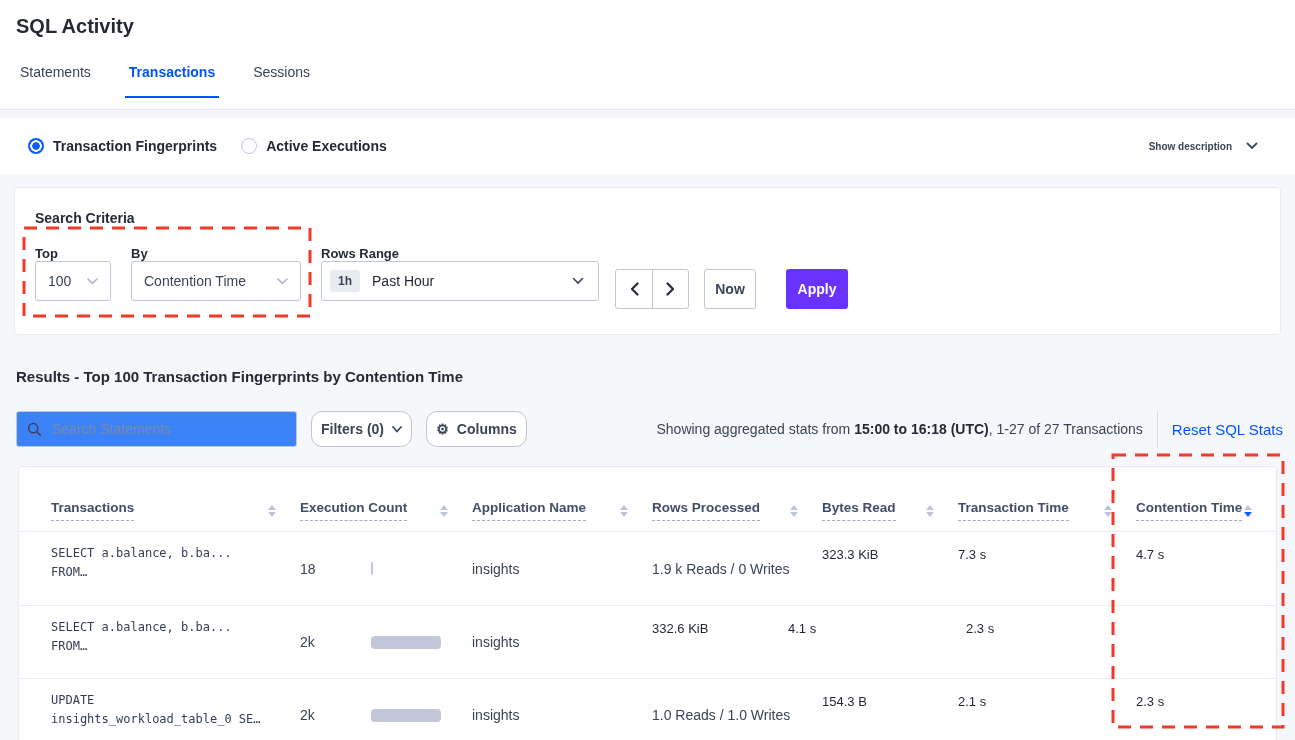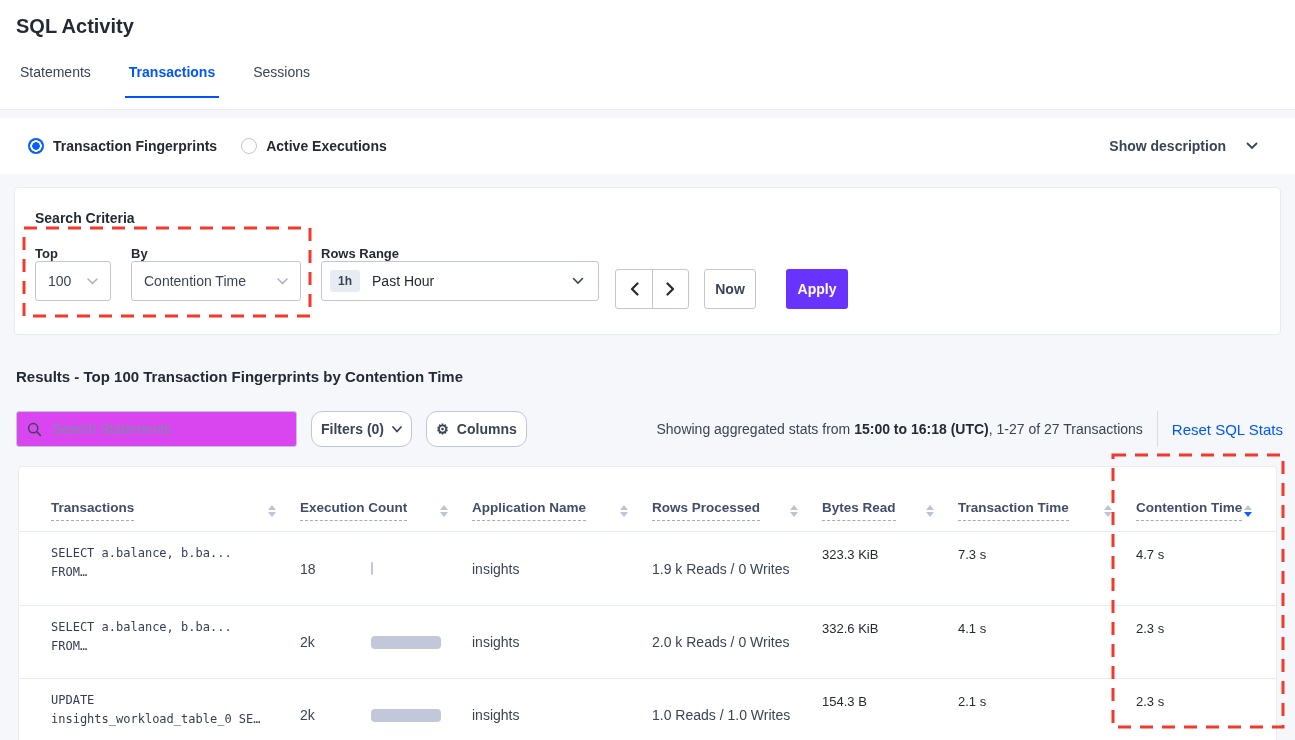--- a/index.html
+++ b/index.html
@@ -19,21 +19,21 @@
   .tab{font-size:14px;color:var(--text-mid);padding:0 4px 16px;cursor:pointer;position:relative;line-height:17px;}
   .tab.active{color:var(--blue);font-weight:700;}
   .tab.active::after{content:"";position:absolute;left:0;right:0;bottom:-1px;height:2px;background:var(--blue);}
 
   
   .radio-band{background:#fff;margin-top:8px;height:56px;display:flex;align-items:center;justify-content:space-between;padding:0 37px 0 28px;font-weight:bold;}
   .radio-options{display:flex;gap:24px;align-items:center;}
   .radio-opt{display:flex;align-items:center;gap:9px;font-size:14px;color:var(--text-dark);cursor:pointer;}
   .radio{width:16px;height:16px;border-radius:50%;border:1px solid var(--border-strong);background:#fff;flex:none;}
   .radio.selected{border:none;background:radial-gradient(circle, var(--bar-blue) 0 3.5px, #fff 4px 5.5px, var(--bar-blue) 6px);}
-  .show-desc{display:flex;align-items:center;gap:20px;font-size:14px;color:var(--text-mid);cursor:pointer;}
+  .show-desc{display:flex;align-items:center;gap:14px;font-size:10px;color:var(--text-mid);cursor:pointer;}
 
   
   .criteria-card{position:relative;margin:13px 14px 0;height:148px;background:#fff;border:1px solid var(--border);border-radius:4px;}
   .criteria-heading{position:absolute;left:20px;top:22px;font-size:14px;font-weight:700;}
   .fgroup{position:absolute;top:58px;}
   .fgroup .flabel{display:block;font-size:13px;font-weight:700;color:var(--text-dark);line-height:15px;}
   .selectbox{height:40px;border:1px solid var(--border-strong);border-radius:3px;background:#fff;display:flex;align-items:center;justify-content:space-between;padding:0 12px;font-size:14px;color:var(--text-mid);cursor:pointer;}
   .g-top{left:20px;} .g-top .selectbox{width:76px;}
   .g-by{left:116px;} .g-by .selectbox{width:170px;}
   .g-time{left:306px;} .g-time .selectbox{width:278px;padding:0 14px 0 8px;color:var(--text-dark);}
@@ -41,21 +41,21 @@
   .time-badge{background:var(--border);border-radius:3px;padding:4px 8px;font-size:12px;font-weight:700;color:var(--text-mid);}
   .arrow-group{position:absolute;left:600px;top:81px;display:flex;height:40px;border:1px solid var(--border-strong);border-radius:3px;background:#fff;overflow:hidden;}
   .arrow-btn{width:36px;display:flex;align-items:center;justify-content:center;cursor:pointer;}
   .arrow-btn + .arrow-btn{border-left:1px solid var(--border-strong);}
   .now-btn{position:absolute;left:689px;top:81px;width:52px;height:40px;border:1px solid var(--border-strong);border-radius:3px;background:#fff;font-size:14px;font-weight:600;color:var(--text-mid);display:flex;align-items:center;justify-content:center;cursor:pointer;}
   .apply-btn{position:absolute;left:771px;top:81px;width:62px;height:40px;border:none;border-radius:3px;background:var(--purple);color:#fff;font-size:14px;font-weight:700;display:flex;align-items:center;justify-content:center;cursor:pointer;}
 
   
   .results-heading{margin:33px 16px 0;font-size:15px;font-weight:700;line-height:18px;}
   .toolbar{margin:25px 12px 0 16px;display:flex;align-items:center;height:36px;}
-  .search-box{width:281px;height:36px;border:1px solid var(--border-strong);border-radius:3px;background:#d946ef;display:flex;align-items:center;padding:15px 10px;gap:8px;}
+  .search-box{width:281px;height:36px;border:1px solid var(--border-strong);border-radius:3px;background:#3b82f6;display:flex;align-items:center;padding:15px 10px;gap:8px;}
   .search-box input{border:none;outline:none;flex:1;font-size:14px;font-family:"Liberation Sans",sans-serif;color:var(--text-dark);background:transparent;}
   .search-box input::placeholder{color:var(--muted);}
   .tb-btn{height:36px;border:1px solid var(--border-strong);border-radius:11px;background:#fff;display:flex;align-items:center;justify-content:center;gap:8px;font-size:14px;font-weight:600;color:var(--text-mid);cursor:pointer;}
   .filters-btn{width:101px;margin-left:14px;}
   .columns-btn{width:101px;margin-left:14px;}
   .gear-glyph{font-size:14px;line-height:1;color:var(--text-mid);}
   .tb-spacer{flex:1;}
   .stats-text{font-size:14px;color:var(--text-mid);white-space:nowrap;}
   .stats-text b{color:var(--text-dark);font-weight:700;}
   .tb-divider{width:1px;height:36px;background:#D6DBE7;margin:0 14px;}
@@ -292,23 +292,20 @@
     </div>
     <div class="cell-center col2">
       <span class="num">2k</span>
       <span class="bar-track exec-track">
               <span class="bar-fill" style="width: 100%;"></span>
             </span>
     </div>
     <div class="cell-center col3">
       <span>insights</span>
     </div>
-    <div class="cell-center col4">
-      <span>2.0 k Reads / 0 Writes</span>
-    </div>
     <div class="cell-metric col5">
       <div class="metric-value">332.6 KiB</div>
       <span class="bar-track"><span class="bar-fill" style="width: 51%;"></span><span class="bar-line" style="left: 44%; width: 17%;"></span></span>
     </div>
     <div class="cell-metric col6">
       <div class="metric-value">4.1 s</div>
       <span class="bar-track"><span class="bar-fill" style="width: 43%;"></span><span class="bar-line" style="left: 29%; width: 30%;"></span></span>
     </div>
     <div class="cell-metric col7">
       <div class="metric-value">2.3 s</div>

